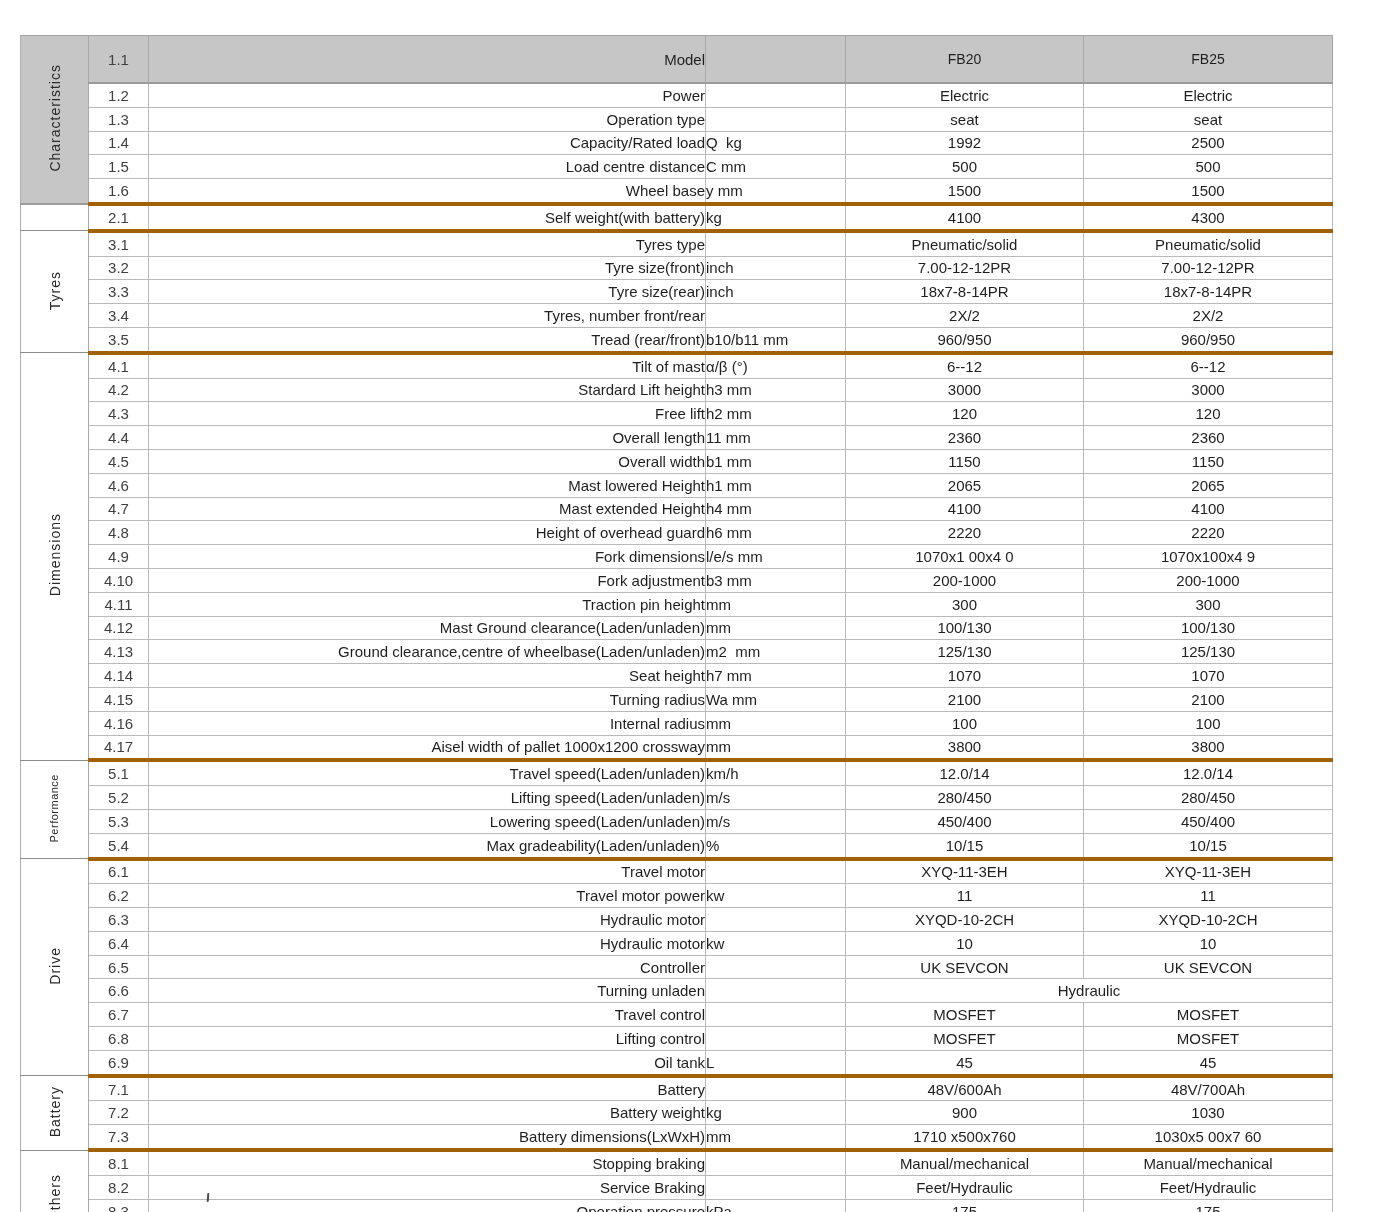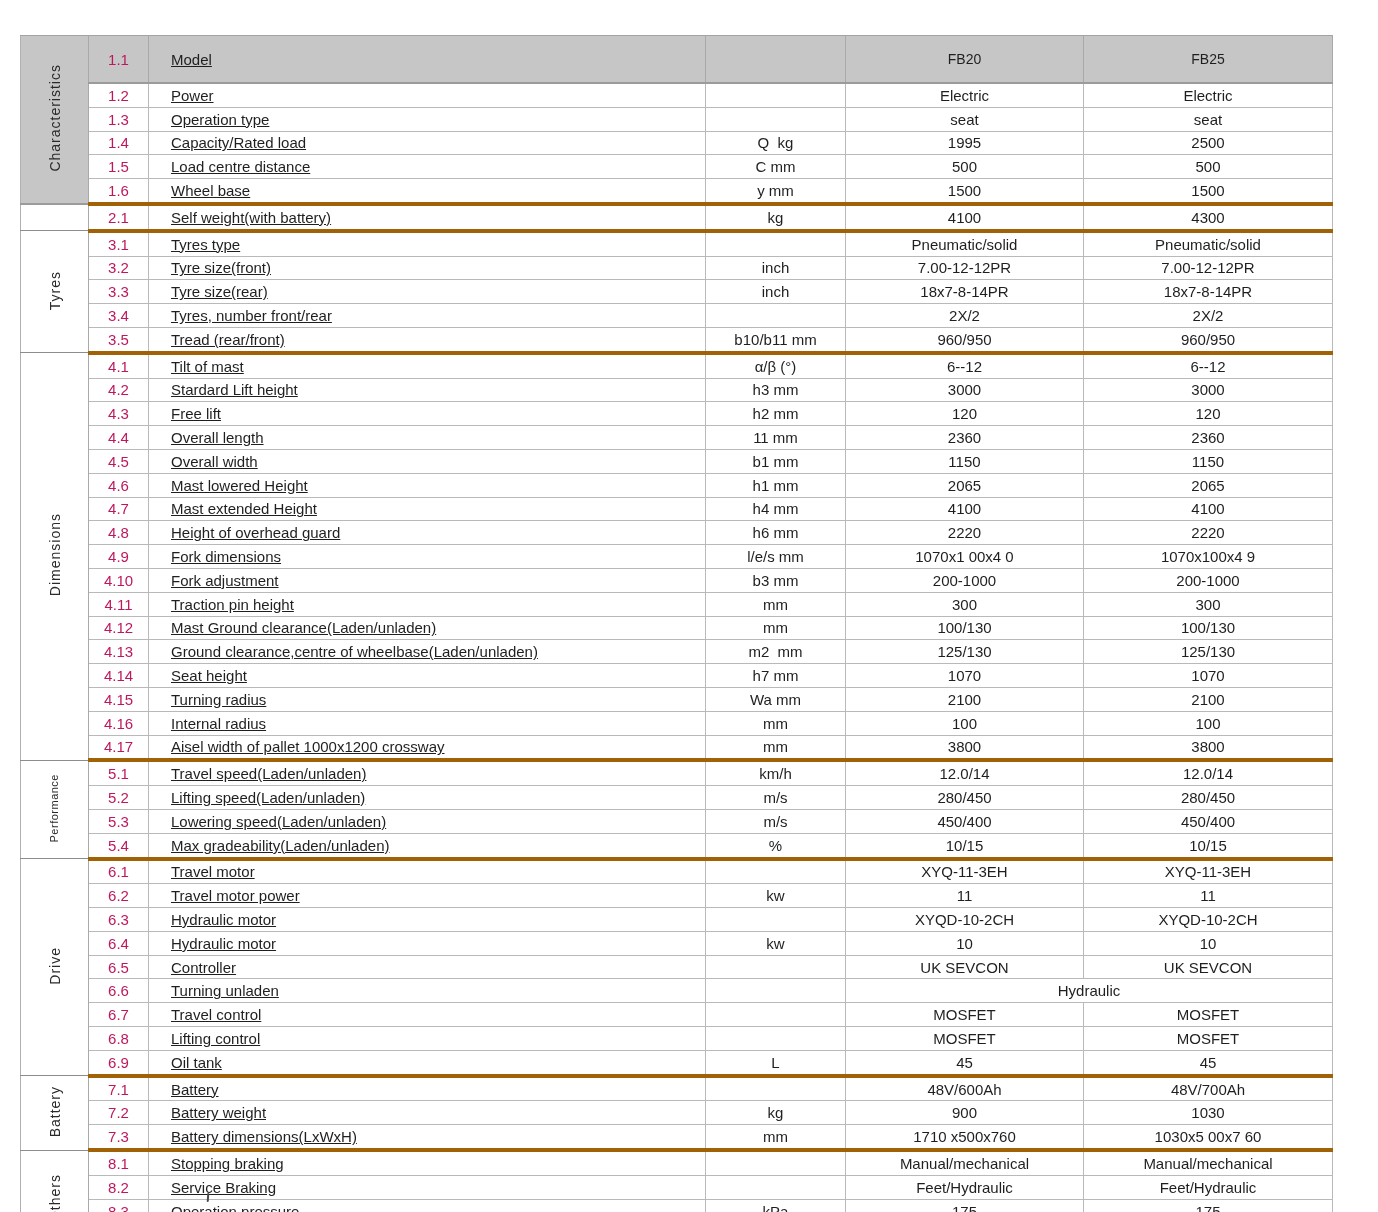--- a/index.html
+++ b/index.html
@@ -28,23 +28,23 @@
     border-left:1px solid #b0b0b0;border-right:1px solid #a9a9a9;
     border-bottom:1px solid #8d8d8d;background:#fff;
     text-align:center;vertical-align:middle;
   }
   td.cat span{
     writing-mode:vertical-rl;transform:rotate(180deg);
     font-size:14px;letter-spacing:1px;color:#2a2a2a;display:inline-block;
     line-height:1;
   }
   td.cat.cat-small span{font-size:11px;letter-spacing:0.5px;}
-  .no{text-align:center;color:#be185d;margin-left:12px;}
-  .lbl{text-align:left;padding-left:22px;text-decoration:underline;}
-  .unit{text-align:center;white-space:pre;}
+  .no{text-align:center;color:#404040;margin-left:12px;}
+  .lbl{text-align:right;padding-left:22px;}
+  .unit{white-space:pre;}
   .val{text-align:center;}
   tr.hdr .lbl{font-size:15px;}
   tr.hdr .val{font-size:14px;}
   
   .artifact{
     position:absolute;left:207px;top:1193px;width:2px;height:9px;
     background:#4a4a4a;transform:rotate(4deg);border-radius:1px;
   }
 </style>
 </head>
@@ -79,21 +79,21 @@
         <td class="c no">1.3</td>
         <td class="c lbl">Operation type</td>
         <td class="c unit"></td>
         <td class="c val">seat</td>
         <td class="c val">seat</td>
       </tr>
       <tr>
         <td class="c no">1.4</td>
         <td class="c lbl">Capacity/Rated load</td>
         <td class="c unit">Q  kg</td>
-        <td class="c val">1995</td>
+        <td class="c val">1992</td>
         <td class="c val">2500</td>
       </tr>
       <tr>
         <td class="c no">1.5</td>
         <td class="c lbl">Load centre distance</td>
         <td class="c unit">C mm</td>
         <td class="c val">500</td>
         <td class="c val">500</td>
       </tr>
       <tr>

